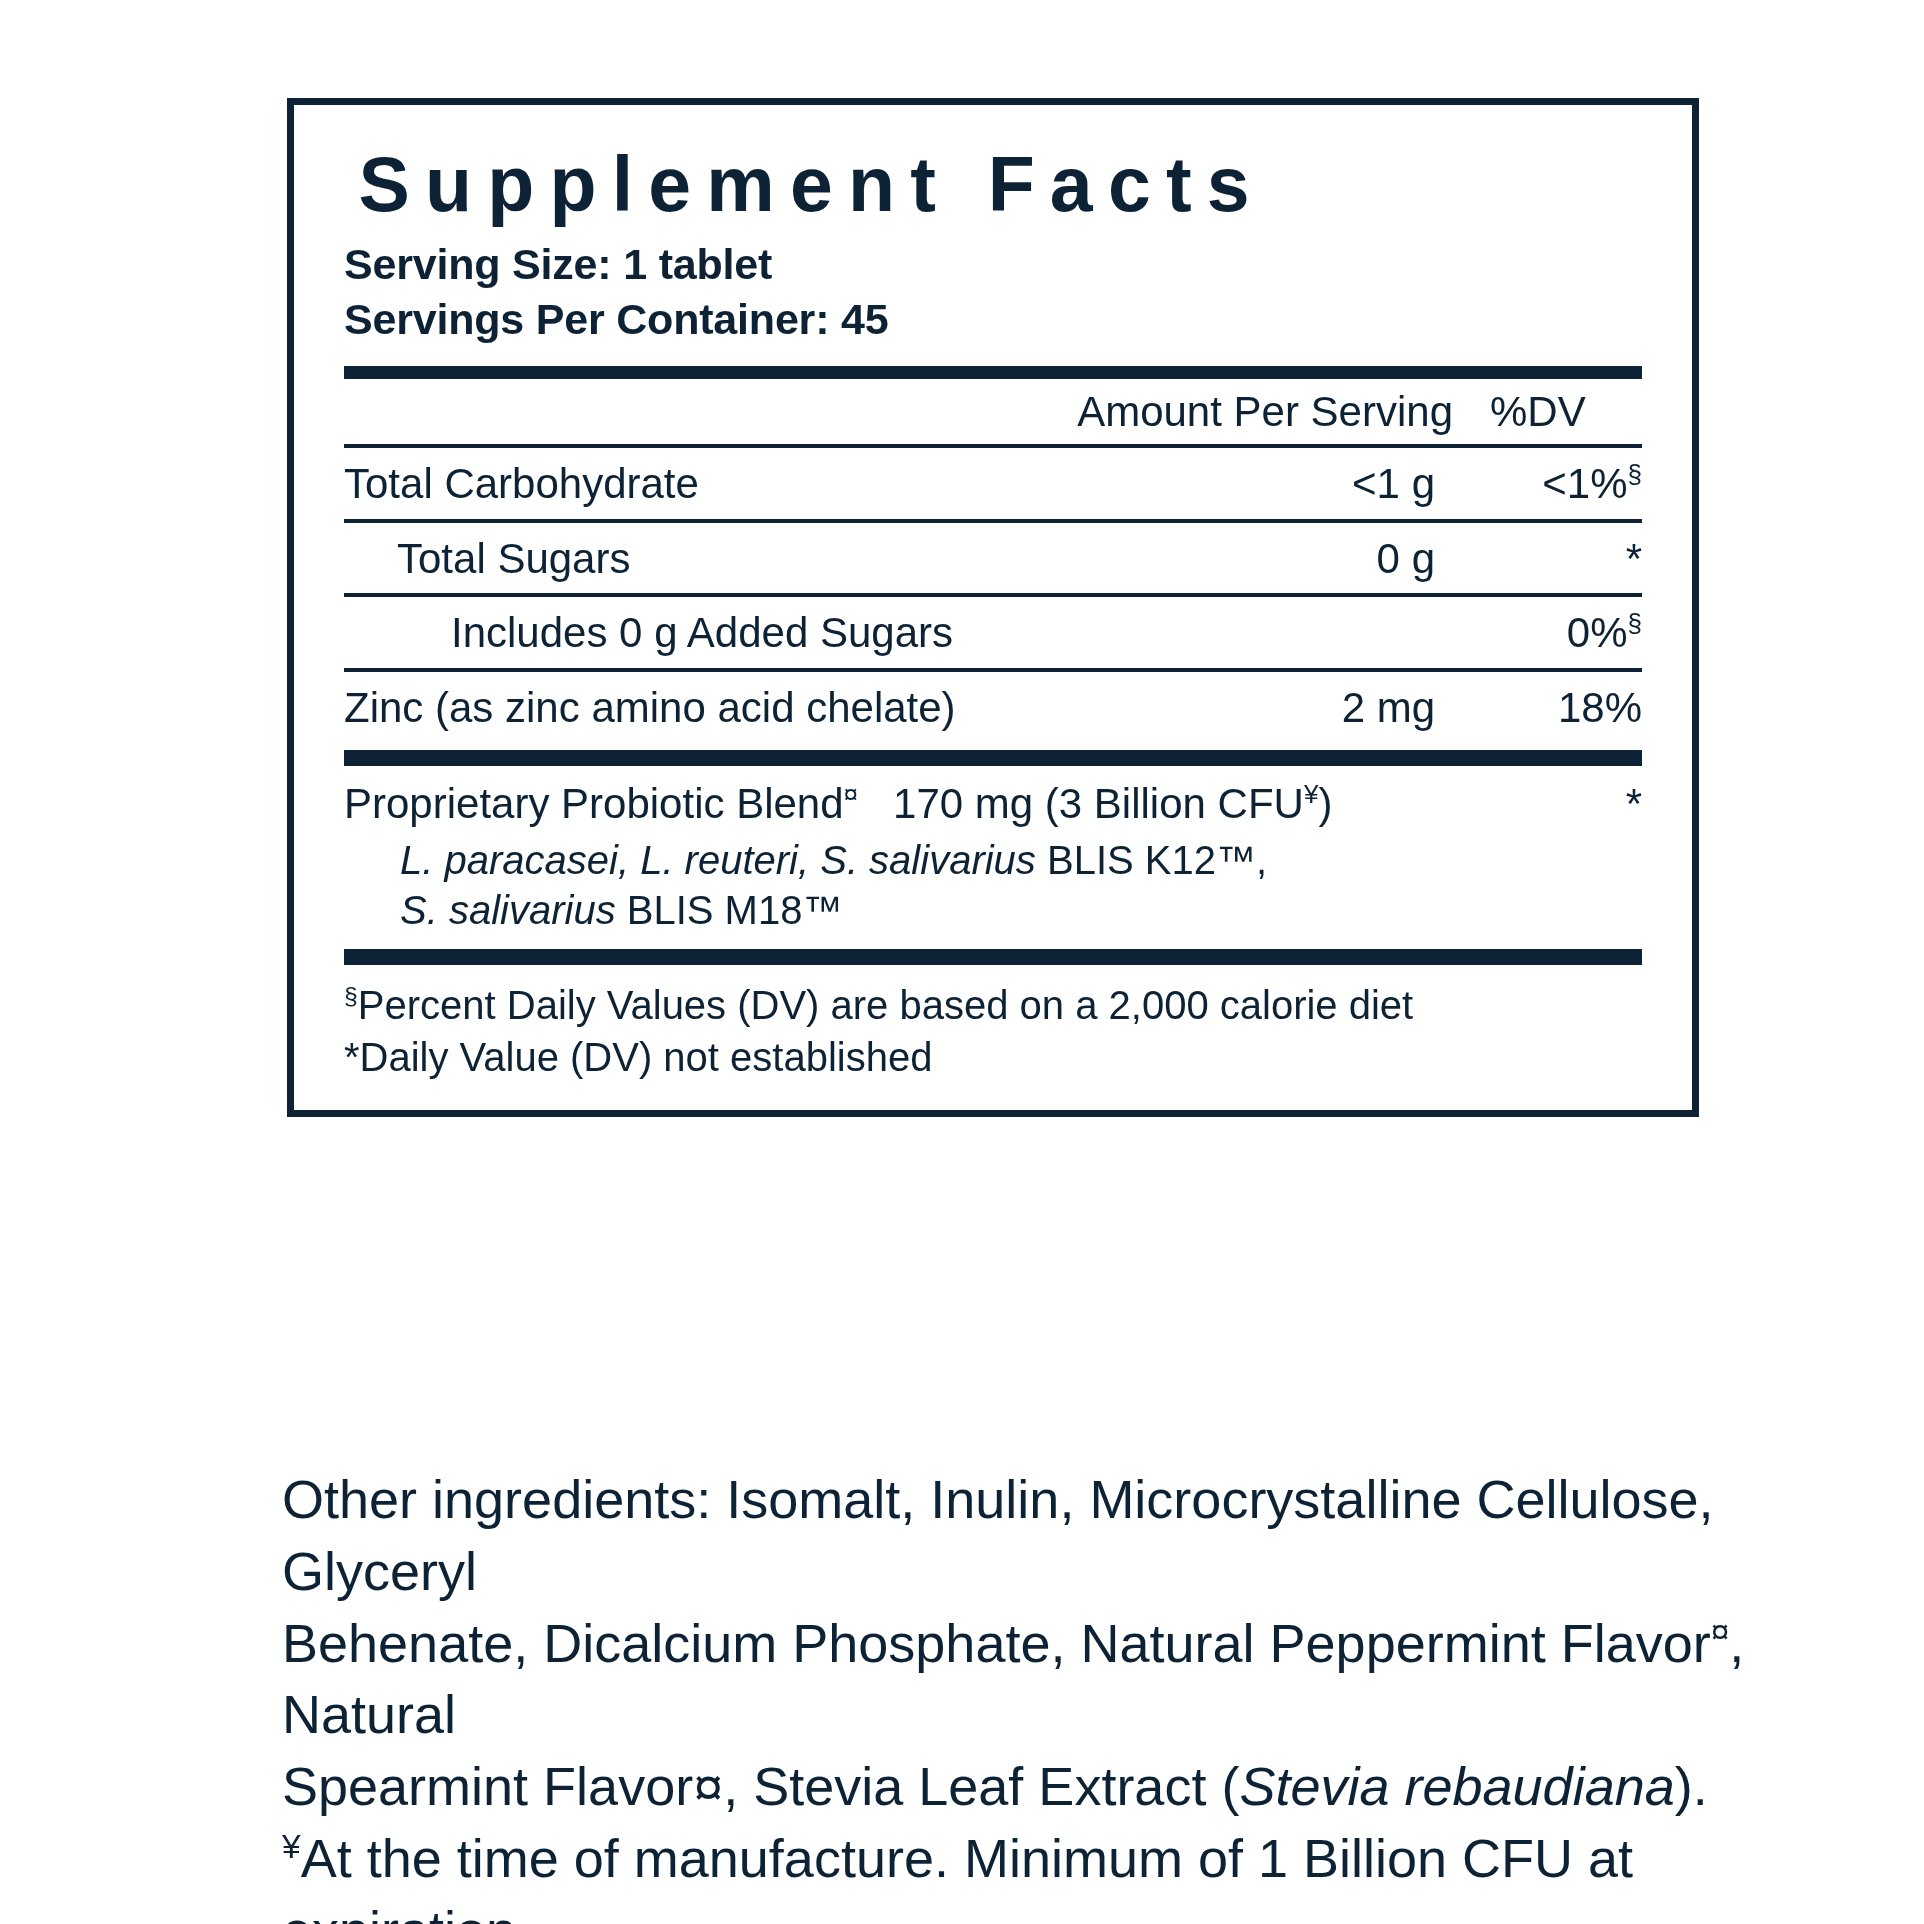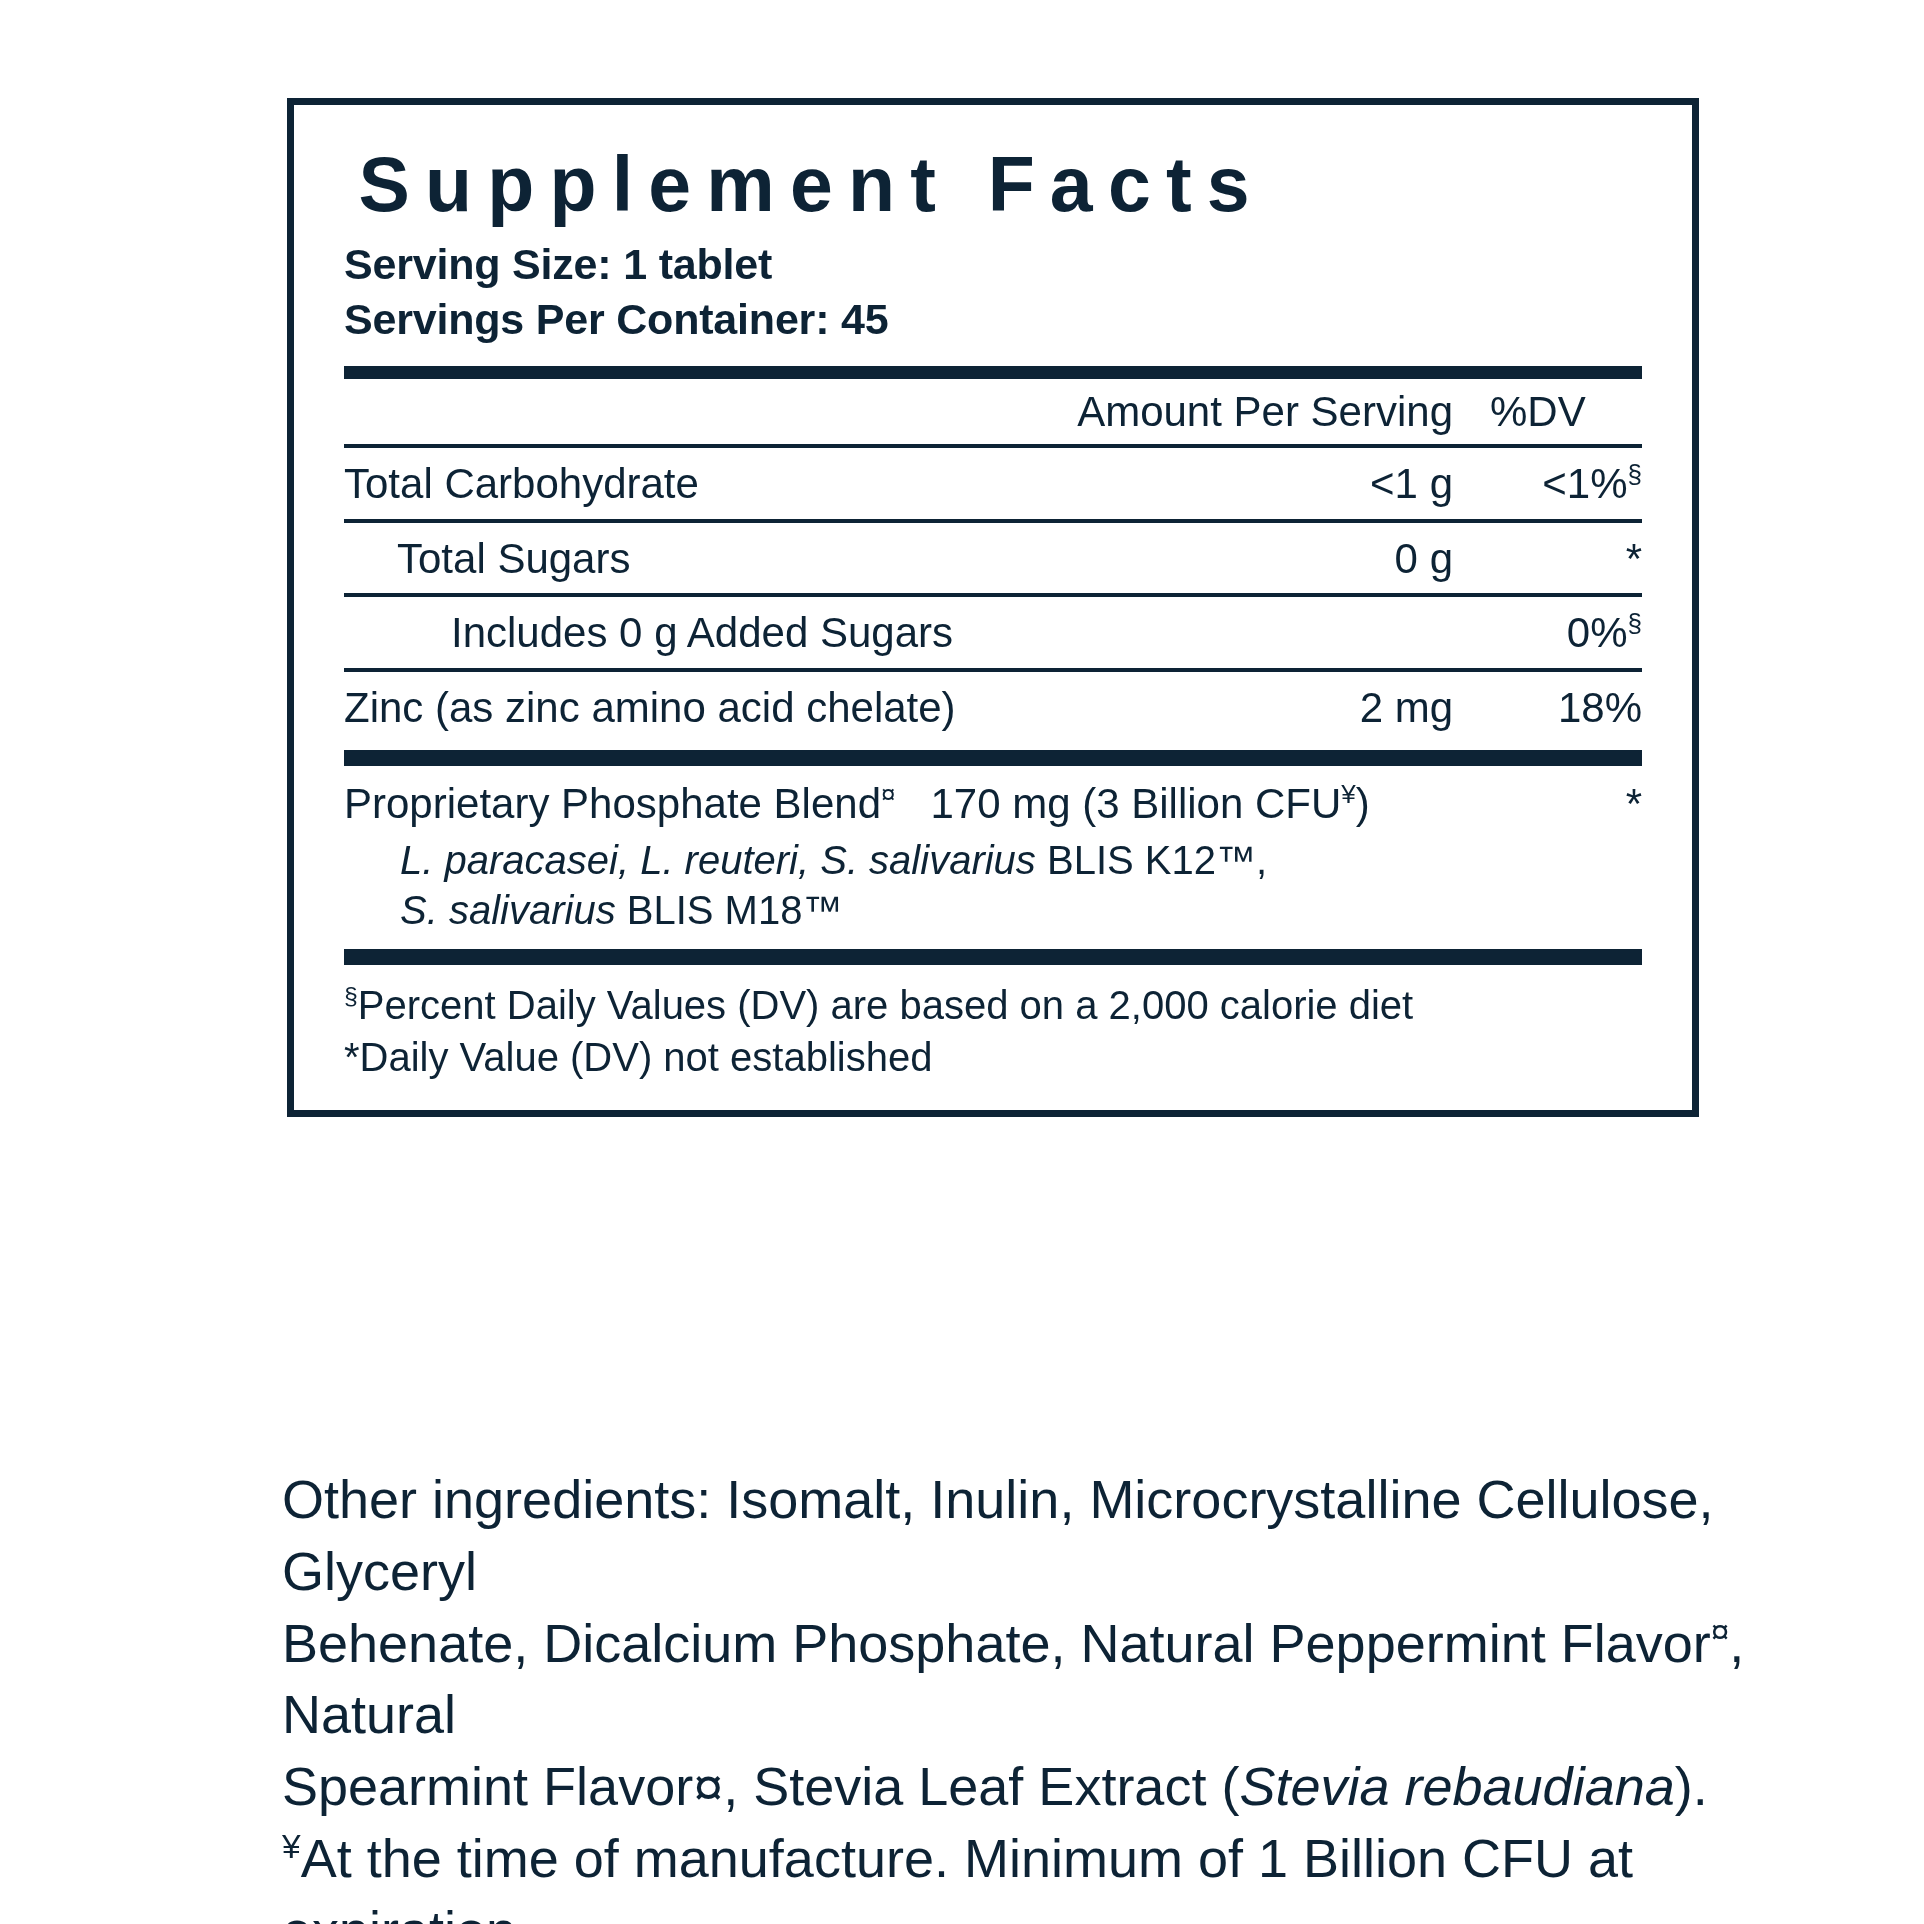--- a/index.html
+++ b/index.html
@@ -77,20 +77,21 @@
   }
   .hdr-amount { margin-right: 37px; }
   .hdr-dv { width: 152px; text-align: left; }
 
   .nut-row {
     display: flex;
     align-items: baseline;
     padding: 13px 0 11.2px 0;
     font-size: 42px;
     line-height: 1.1;
+    gap: 18px;
   }
   .nut-name { flex: 1 1 auto; }
   .nut-amt {
     flex: 0 0 auto;
     text-align: right;
     min-width: 160px;
     margin-right: 37px;
   }
   .nut-dv {
     flex: 0 0 auto;
@@ -195,21 +196,21 @@
     <div class="nut-row">
       <div class="nut-name">Zinc (as zinc amino acid chelate)</div>
       <div class="nut-amt">2 mg</div>
       <div class="nut-dv">18%</div>
     </div>
 
     <div class="rule-thick-2"></div>
 
     <div class="blend-block">
       <div class="blend-head">
-        <div class="name"><span>Proprietary Phosphate Blend</span><sup class="marker">¤</sup>&nbsp;&nbsp; <span>170 mg (3 Billion CFU</span><sup class="marker">¥</sup><span>)</span></div>
+        <div class="name"><span>Proprietary Probiotic Blend</span><sup class="marker">¤</sup>&nbsp;&nbsp; <span>170 mg (3 Billion CFU</span><sup class="marker">¥</sup><span>)</span></div>
         <div class="star">*</div>
       </div>
       <div class="blend-strains">
         <div><em>L. paracasei, L. reuteri, S. salivarius</em><span> BLIS K12™,</span></div>
         <div><em>S. salivarius</em><span> BLIS M18™</span></div>
       </div>
     </div>
 
     <div class="rule-thick-2"></div>
 

